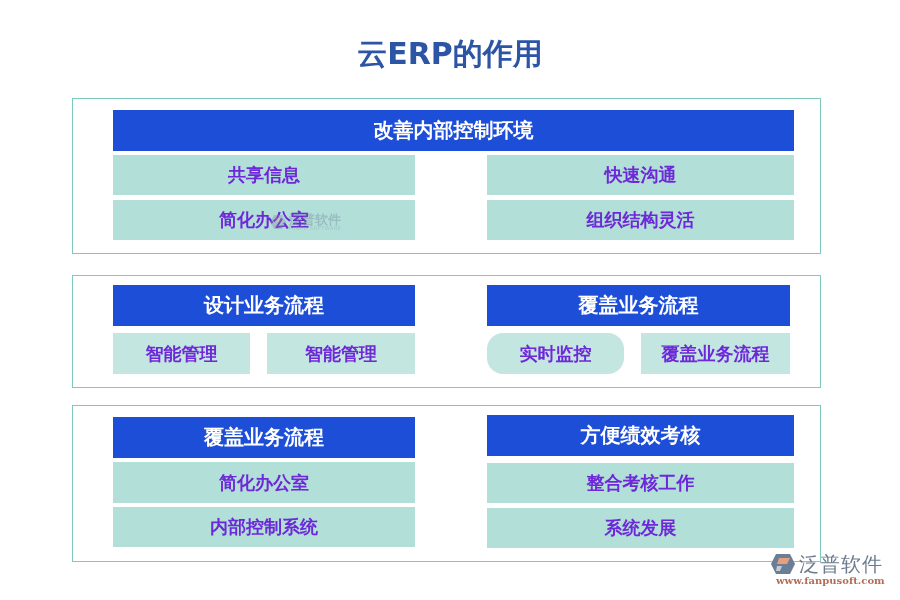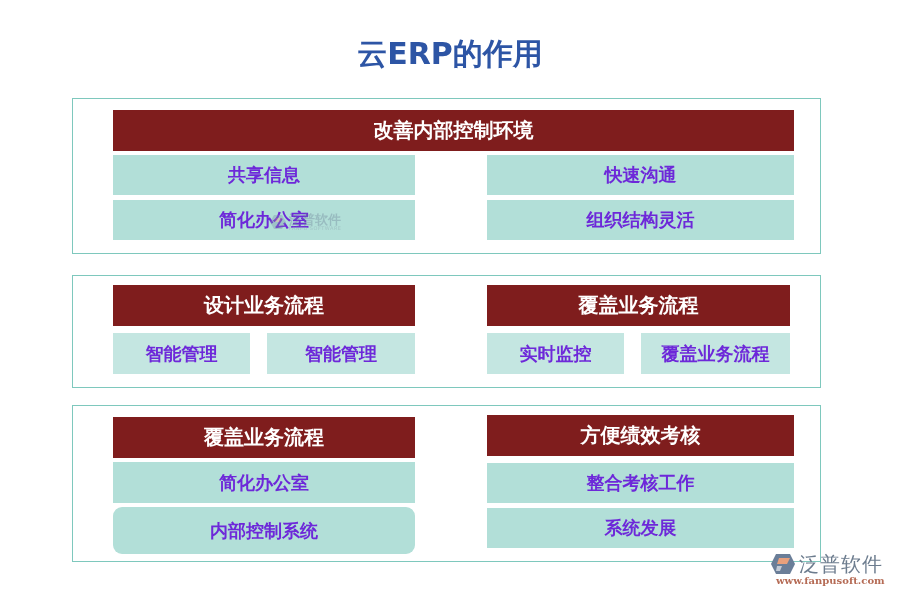--- a/index.html
+++ b/index.html
@@ -36,21 +36,21 @@
     .box {
       position: absolute;
       display: flex;
       align-items: center;
       justify-content: center;
       font-weight: bold;
       box-sizing: border-box;
       white-space: nowrap;
     }
     .hdr {
-      background: #7f1d1d;
+      background: #1d4ed8;
       color: #ffffff;
       font-size: 20px;
       height: 41px;
     }
     .item {
       background: #b2dfd8;
       color: #6d28d9;
       font-size: 18px;
       height: 41px;
     }
@@ -132,28 +132,28 @@
     <span class="wm-cn">泛普软件</span>
     <span class="wm-en">FANPU SOFTWARE</span>
   </div>
 </div>
 
 <div class="panel" style="top:275px; height:113px;"></div>
 <div class="box hdr" style="left:113px; top:285px; width:302px; height:41px;">设计业务流程</div>
 <div class="box hdr" style="left:487px; top:285px; width:303px; height:41px;">覆盖业务流程</div>
 <div class="box item light" style="left:113px; top:333px; width:137px; height:41px;text-align:center;">智能管理</div>
 <div class="box item light" style="left:267px; top:333px; width:148px; height:41px;">智能管理</div>
-<div class="box item light" style="left:487px; top:333px; width:137px; height:41px;">实时监控</div>
+<div class="box item light" style="left:487px; top:333px; width:137px; height:41px;border-radius:16px;">实时监控</div>
 <div class="box item light" style="left:641px; top:333px; width:149px; height:41px;">覆盖业务流程</div>
 
 <div class="panel" style="top:405px; height:157px;"></div>
 <div class="box hdr" style="left:113px; top:417px; width:302px; height:41px;">覆盖业务流程</div>
 <div class="box hdr" style="left:487px; top:415px; width:307px; height:41px;">方便绩效考核</div>
 <div class="box item" style="left:113px; top:462px; width:302px; height:41px;">简化办公室</div>
-<div class="box item" style="left:113px; top:507px; width:302px; height:47px;border-radius:9px;">内部控制系统</div>
+<div class="box item" style="left:113px; top:507px; width:302px; height:40px;">内部控制系统</div>
 <div class="box item" style="left:487px; top:463px; width:307px; height:40px;">整合考核工作</div>
 <div class="box item" style="left:487px; top:508px; width:307px; height:40px;">系统发展</div>
 
 <div class="logo">
   <div class="logo-row">
     <svg width="26" height="22" viewBox="0 0 26 22">
       <polygon points="6,1 20,1 25,11 20,21 6,21 1,11" fill="#6a7e98"></polygon>
       <path d="M9,5 L20,5 L17,11 L7,11 Z" fill="#e8a07c"></path>
       <path d="M7,13 L12,13 L10,18 L6,18 Z" fill="#ffffff" opacity="0.6"></path>
     </svg>

